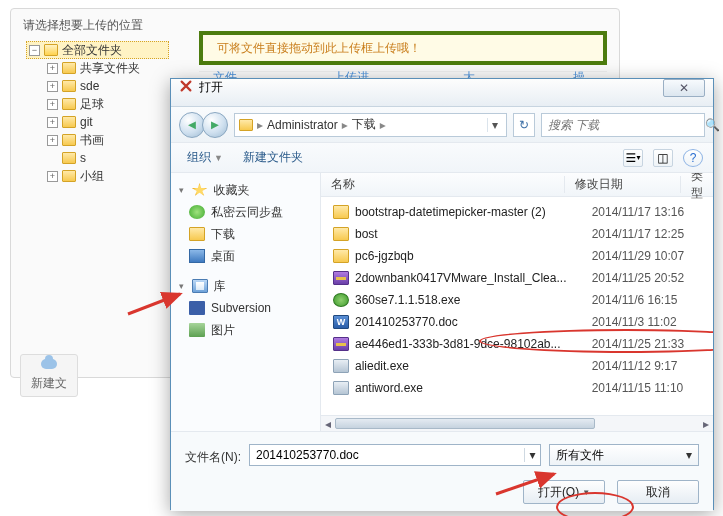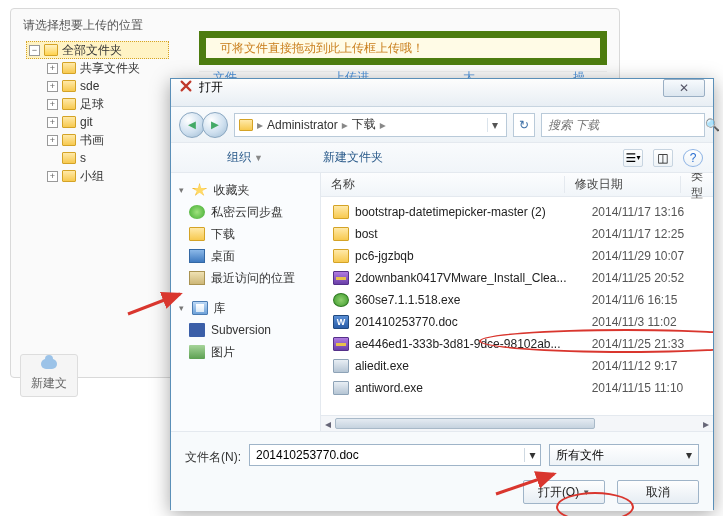--- a/index.html
+++ b/index.html
@@ -9,21 +9,21 @@
 .back-panel { position: absolute; left: 10px; top: 8px; width: 610px; height: 370px; border: 1px solid #d9d9d9; border-radius: 4px; background: #fafafa; }
 .back-title { padding: 8px 12px; color: #555; }
 .back-tree { position: absolute; left: 18px; top: 32px; width: 140px; }
 .tree-row { display: flex; align-items: center; height: 18px; line-height: 18px; color: #333; white-space: nowrap; }
 .tree-exp { width: 11px; height: 11px; border: 1px solid #999; display: inline-flex; align-items: center; justify-content: center; font-size: 9px; color: #666; margin-right: 4px; background: #fff; }
 .tree-ico { width: 14px; height: 12px; background: linear-gradient(#ffe9a8,#f7c94f); border: 1px solid #d4a326; border-radius: 1px; margin-right: 4px; }
 .tree-row.root .tree-ico { background: linear-gradient(#fff3c4,#ffd24d); }
 .tree-row.sel { background: #fff3c4; border: 1px dotted #d4a326; padding: 0 2px; margin-left: -3px; }
 .tree-indent1 { margin-left: 18px; }
 
-.hint-bar { position: absolute; left: 188px; top: 22px; right: 12px; height: 34px; background: #fffbe6; border: 7px solid #4d7c0f; display: flex; align-items: center; padding: 0 14px; color: #c97e1c; text-align: center; }
+.hint-bar { position: absolute; left: 188px; top: 22px; right: 12px; height: 34px; background: #fffbe6; border: 4px solid #4d7c0f; display: flex; align-items: center; padding: 0 14px; color: #c97e1c; text-align: center; }
 .back-cols { position: absolute; left: 188px; top: 62px; right: 12px; height: 28px; border-top: 1px solid #eee; display: flex; align-items: center; padding: 0 14px; gap: 90px; color: #4a90d9; }
 
 .new-btn { position: absolute; left: 20px; top: 354px; display: flex; align-items: center; gap: 6px; color: #666; background: #f5f5f5; border: 1px solid #ddd; border-radius: 3px; padding: 4px 10px; flex-direction: column; }
 .cloud-ico { width: 16px; height: 10px; background: #9cc3e8; border-radius: 6px; position: relative; }
 .cloud-ico::before { content: ""; position: absolute; width: 8px; height: 8px; background: #9cc3e8; border-radius: 50%; top: -4px; left: 4px; }
 
 
 .dialog { position: absolute; left: 170px; top: 78px; width: 544px; height: 432px; background: #fff; border: 1px solid #5a8fb8; box-shadow: 0 4px 18px rgba(0,0,0,0.35); }
 .dlg-title { height: 28px; background: linear-gradient(#fdfdfd,#e8eef4); display: flex; align-items: flex-start; padding: 0 8px; border-bottom: 1px solid #c7d4e0; }
 .dlg-ico { width: 14px; height: 14px; margin-right: 6px; display: inline-block; }
@@ -37,21 +37,21 @@
 .addr { flex: 1; height: 24px; border: 1px solid #b9cad9; background: #fff; display: flex; align-items: center; padding: 0 4px; gap: 4px; }
 .addr .seg { display: flex; align-items: center; gap: 3px; color: #333; }
 .addr .sep { color: #888; }
 .addr .drop { margin-left: auto; color: #555; padding: 0 4px; border-left: 1px solid #dbe4ec; }
 .refresh { width: 22px; height: 24px; border: 1px solid #b9cad9; background: #fff; display: flex; align-items: center; justify-content: center; color: #3b6ea5; }
 .search { width: 164px; height: 24px; border: 1px solid #b9cad9; background: #fff; display: flex; align-items: center; padding: 0 6px; }
 .search input { border: none; outline: none; flex: 1; color: #888; font-style: italic; background: transparent; }
 .search .mag { color: #3b6ea5; }
 
 .toolbar { height: 30px; display: flex; align-items: center; padding: 0 10px; gap: 8px; border-bottom: 1px solid #e4e9ef; background: linear-gradient(#f9fbfd,#f1f5f9); }
-.tb-btn { display: flex; align-items: center; gap: 3px; color: #2a5a8a; padding: 2px 6px; margin-left: 40px; }
+.tb-btn { display: flex; align-items: center; gap: 3px; color: #2a5a8a; padding: 2px 6px; }
 .tb-sep { color: #888; font-size: 9px; }
 .tb-right { margin-left: auto; display: flex; align-items: center; gap: 10px; }
 .view-ico, .help-ico { width: 20px; height: 18px; border: 1px solid #c7d4e0; border-radius: 2px; display: flex; align-items: center; justify-content: center; background: linear-gradient(#fff,#eef3f7); }
 .help-ico { border-radius: 50%; color: #2a6fd1; border-color: #8fb4e4; }
 
 .body-row { display: flex; height: 258px; }
 .side { width: 150px; border-right: 1px solid #e4e9ef; overflow: hidden; padding: 6px 0; background: #fafcfe; }
 .side-group { margin-bottom: 8px; }
 .side-row { display: flex; align-items: center; height: 22px; padding: 0 10px 0 18px; gap: 6px; color: #333; }
 .side-row.head { padding-left: 8px; color: #333; }
@@ -231,24 +231,20 @@
             <span>私密云同步盘</span>
           </div>
         <div class="side-row">
             <span class="ico folder"></span>
             <span>下载</span>
           </div>
         <div class="side-row">
             <span class="ico desktop"></span>
             <span>桌面</span>
           </div>
-        <div class="side-row">
-            <span class="ico recent"></span>
-            <span>最近访问的位置</span>
-          </div>
       </div>
       <div class="side-group">
         <div class="side-row head">
             <span class="arr">▾</span>
             <span class="ico lib"></span>
             <span>库</span>
           </div>
         <div class="side-row">
             <span class="ico svn"></span>
             <span>Subversion</span>

